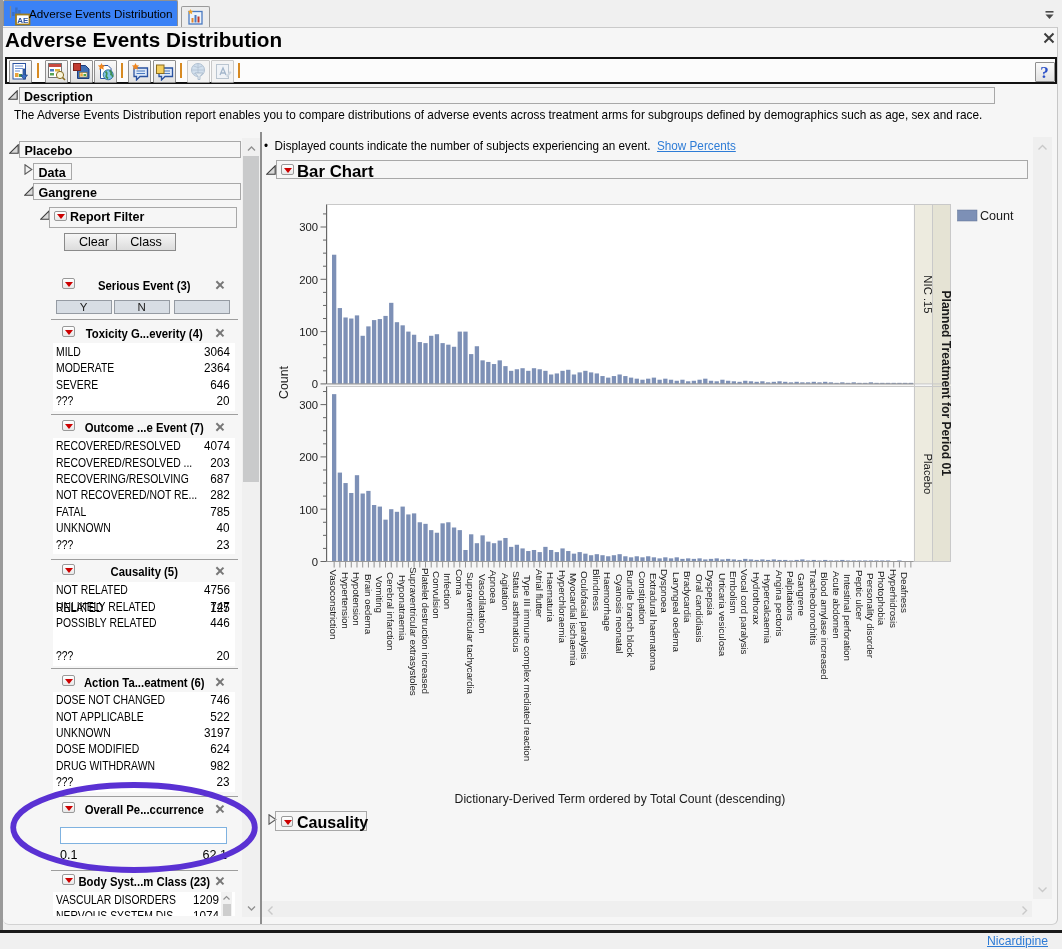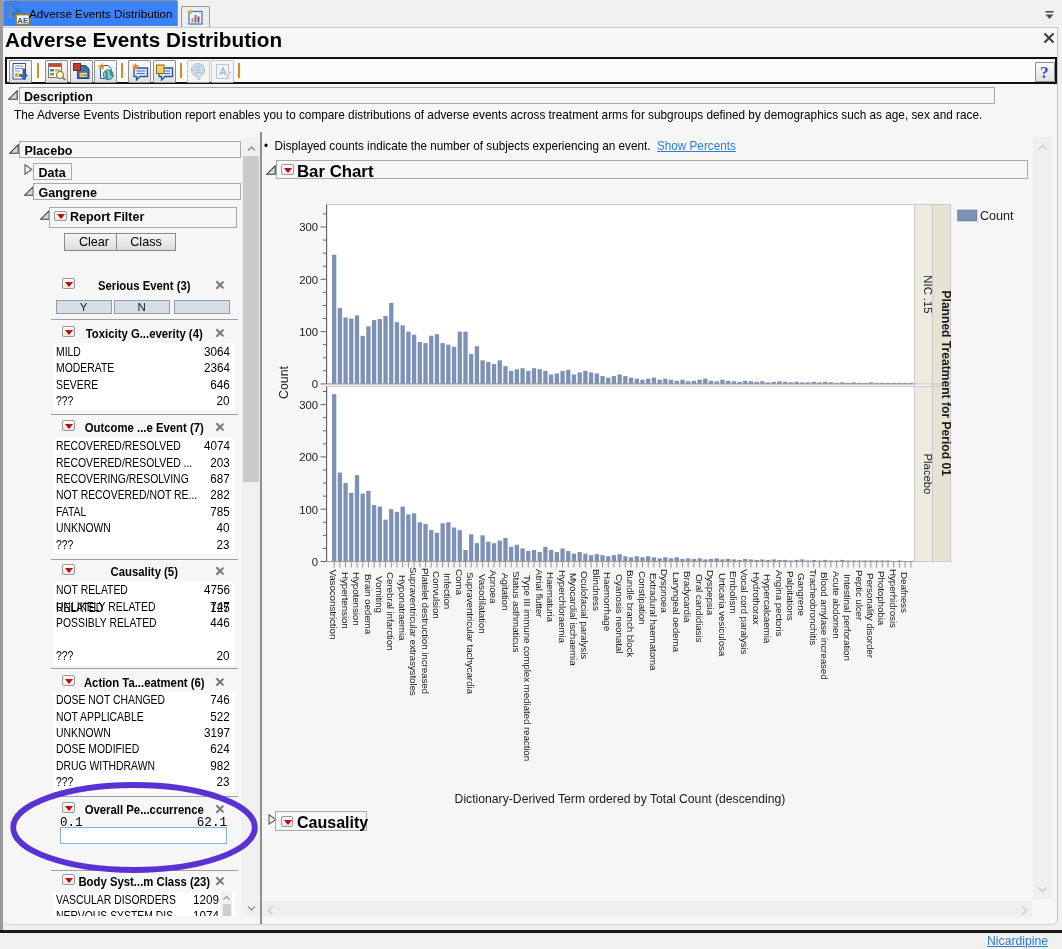--- a/index.html
+++ b/index.html
@@ -45,21 +45,21 @@
 .fx:after { transform:rotate(-45deg); }
 .ynb { position:absolute; height:13.5px; border:1px solid #959ba3; background:#d7dde4;
   font-size:11.5px; text-align:center; line-height:12px; color:#222; }
 .sep { position:absolute; left:0; width:100%; height:1px; background:#9e9e9e; }
 .lw { position:absolute; left:2px; width:181.5px; background:#fff; }
 .lr { position:absolute; left:2px; width:181.5px; height:16.4px; font-size:13px; }
 .ln { position:absolute; left:2.5px; white-space:nowrap; transform:scaleX(0.8); transform-origin:0 50%; }
 .lv { position:absolute; right:4px; transform:scaleX(0.9); transform-origin:100% 50%; }
 .rng { position:absolute; left:9px; top:826.5px; width:167px; height:17.5px; background:#fff;
   border:1px solid #7fb2e0; }
-.rlab { position:absolute; left:9px; top:816px; width:167px; font-size:12.6px;font-family:Liberation Mono, monospace; }
+.rlab { position:absolute; left:9px; top:848px; width:167px; font-size:12.6px; }
 .rlab span:last-child { float:right; }
 
 .sb { position:absolute; background:#efefef; }
 
 .chart { position:absolute; left:272px; top:195px; }
 a, .lnk { color:#2e7cd6; text-decoration:underline; }
 </style></head>
 <body>
 <div id="app">
 <div id="content"></div>

